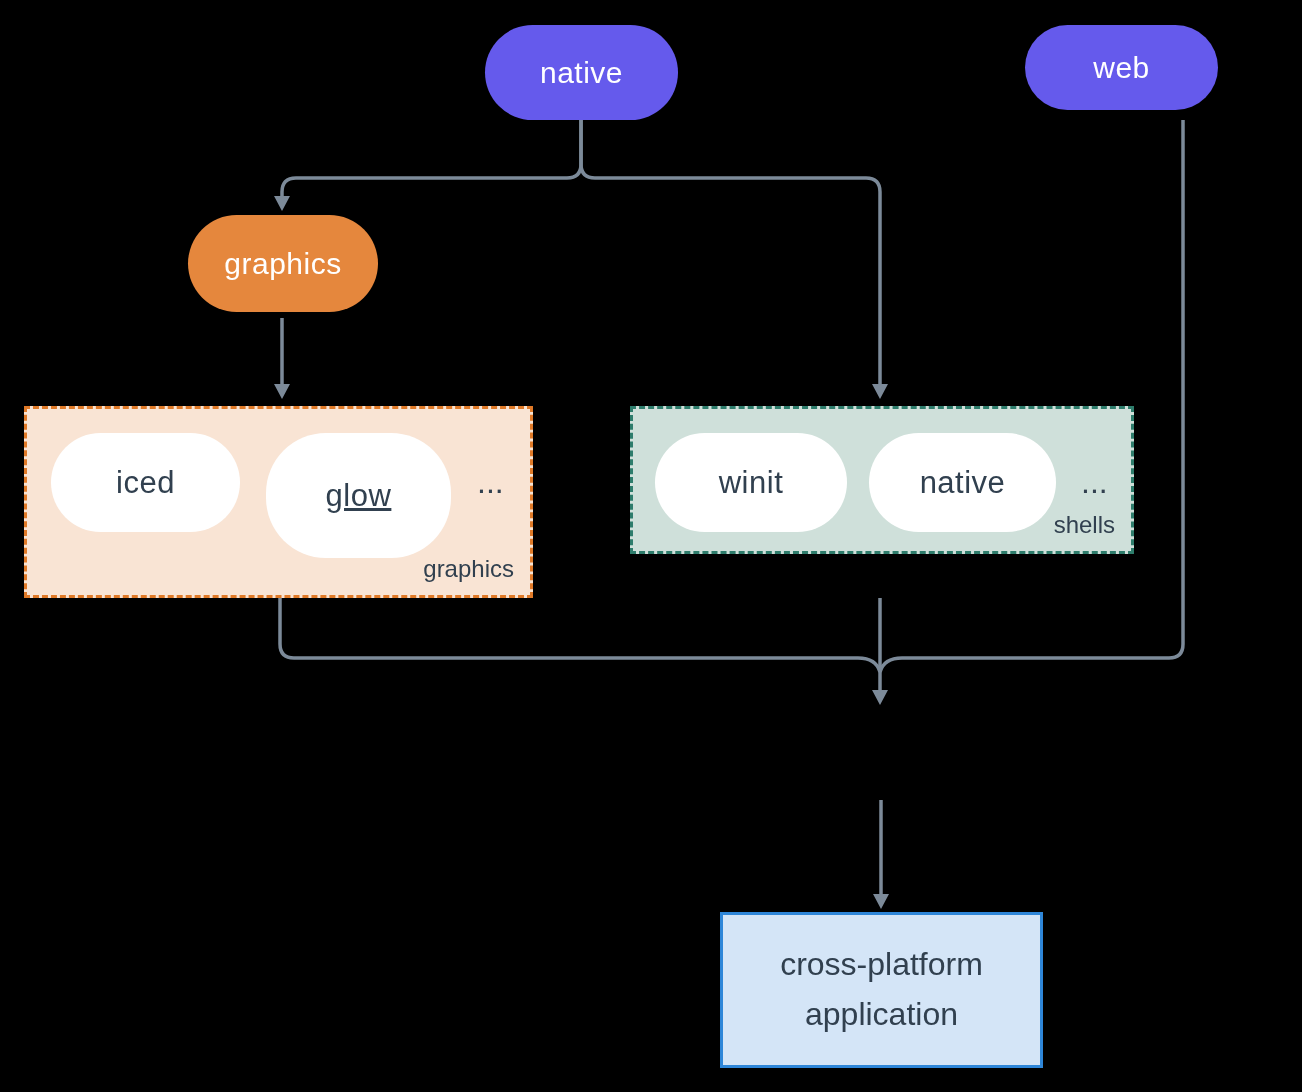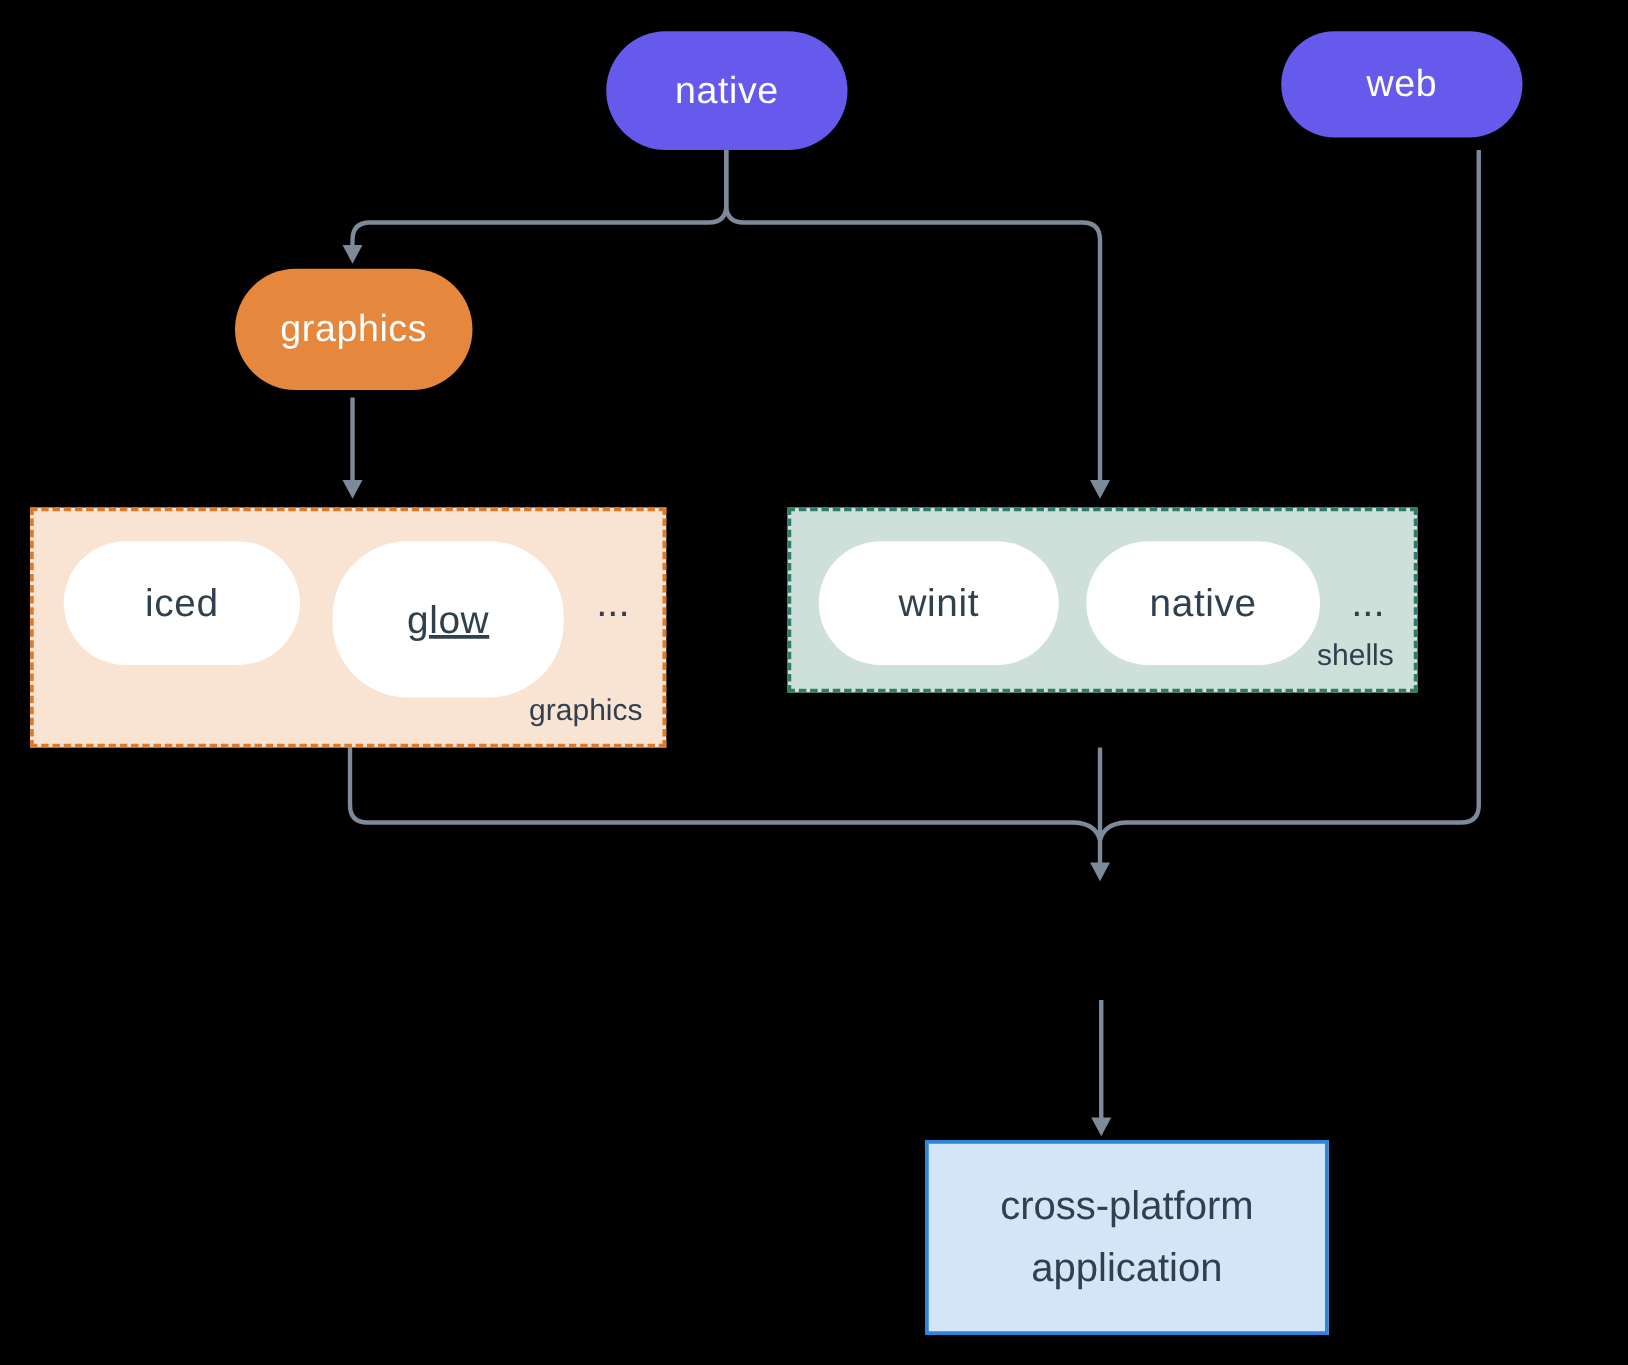--- a/index.html
+++ b/index.html
@@ -72,21 +72,21 @@
     position: absolute;
     top: 24px;
     height: 99px;
     display: flex;
     align-items: center;
     font-size: 32px;
     color: var(--dark-text);
   }
   .app-box {
     position: absolute;
-    left: 740px;
+    left: 720px;
     top: 912px;
     width: 323px;
     height: 156px;
     box-sizing: border-box;
     background: var(--app-bg);
     border: 3px solid var(--app-border);
     display: flex;
     align-items: center;
     justify-content: center;
     text-align: center;

